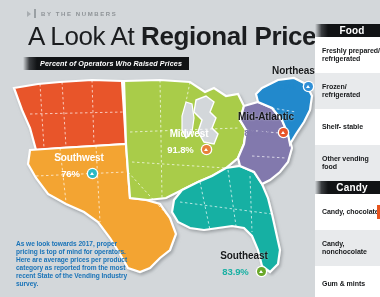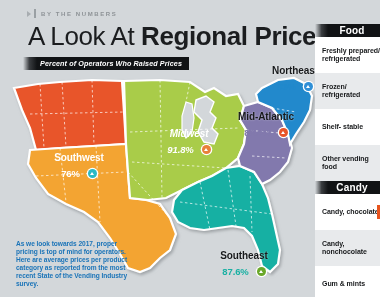--- a/index.html
+++ b/index.html
@@ -189,34 +189,34 @@
     <div class="reglabel onfill" style="left:36px;top:80px;width:86px;">
       <span class="nm">Southwest</span>
       <span class="pc">
         <span>76%</span>
         <span class="dot" style="background:#2bb9c4">
             <i></i>
           </span>
       </span>
     </div>
 
-    <div class="reglabel onfill" style="left:146px;top:56px;width:86px;font-style:italic;">
+    <div class="reglabel onfill" style="left:146px;top:56px;width:86px;">
       <span class="nm">Midwest</span>
       <span class="pc">
         <span>91.8%</span>
         <span class="dot" style="background:#e8803a">
             <i></i>
           </span>
       </span>
     </div>
 
     <div class="reglabel" style="left:196px;top:178px;width:96px;">
       <span class="nm">Southeast</span>
       <span class="pc" style="color:#19b0a3">
-        <span>87.6%</span>
+        <span>83.9%</span>
         <span class="dot" style="background:#6aa82a">
             <i></i>
           </span>
       </span>
     </div>
   </div>
 
   <div class="reglabel" style="left:218px;top:91px;width:96px;margin-top:20px;">
     <span class="nm">Mid-Atlantic</span>
     <span class="pc" style="color:#8279ad">

